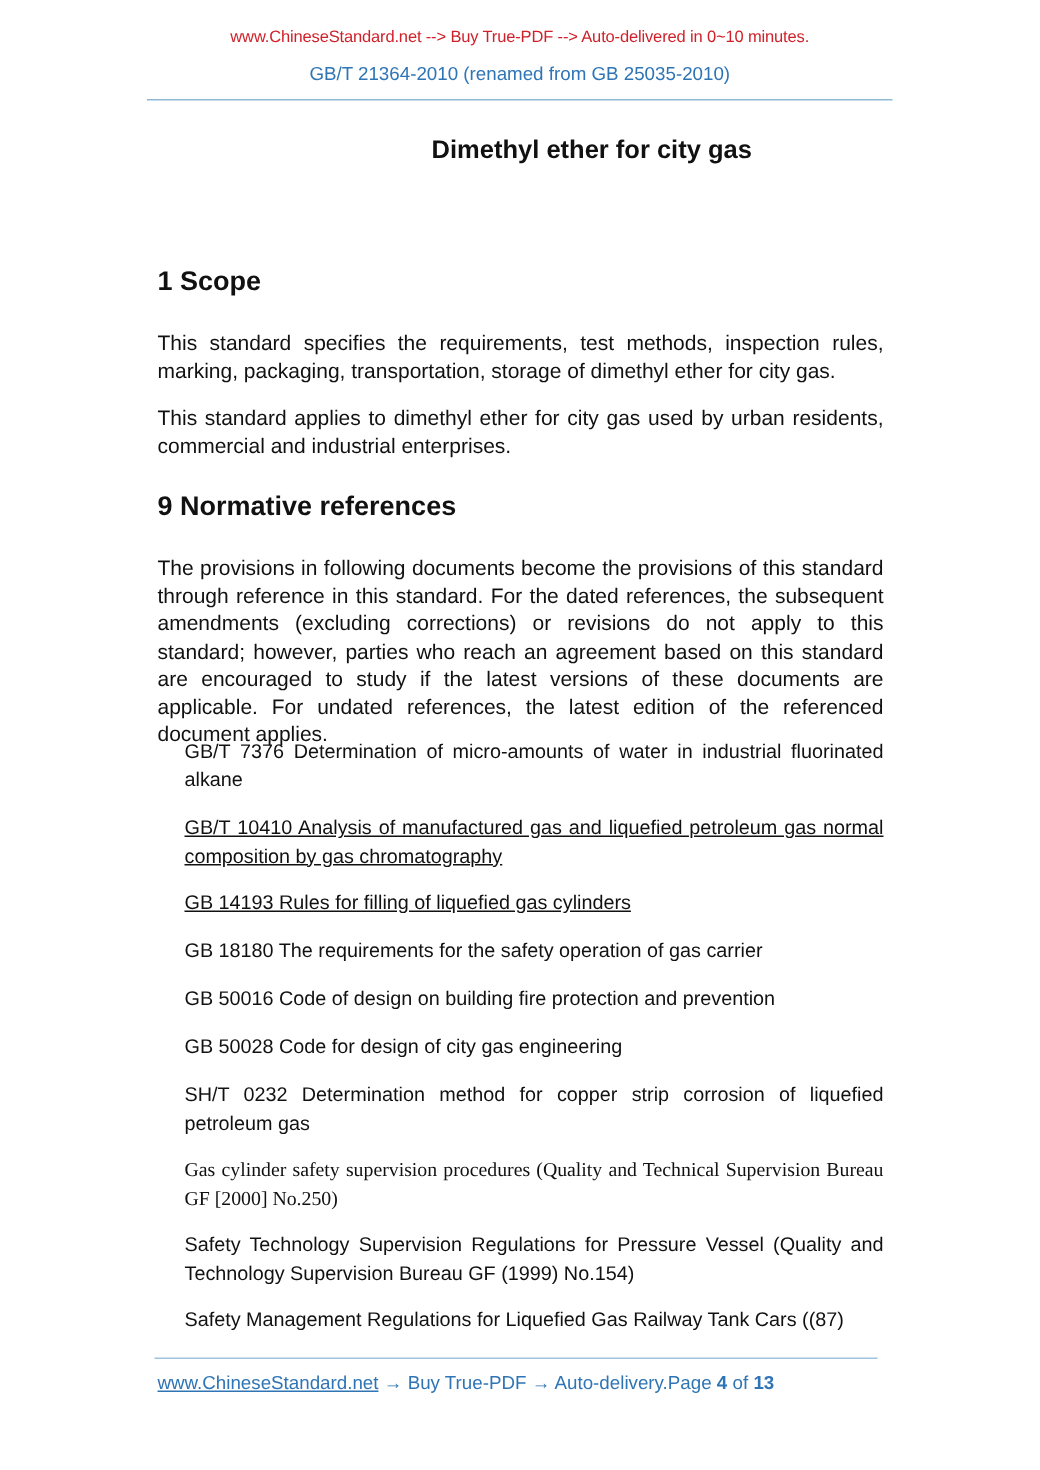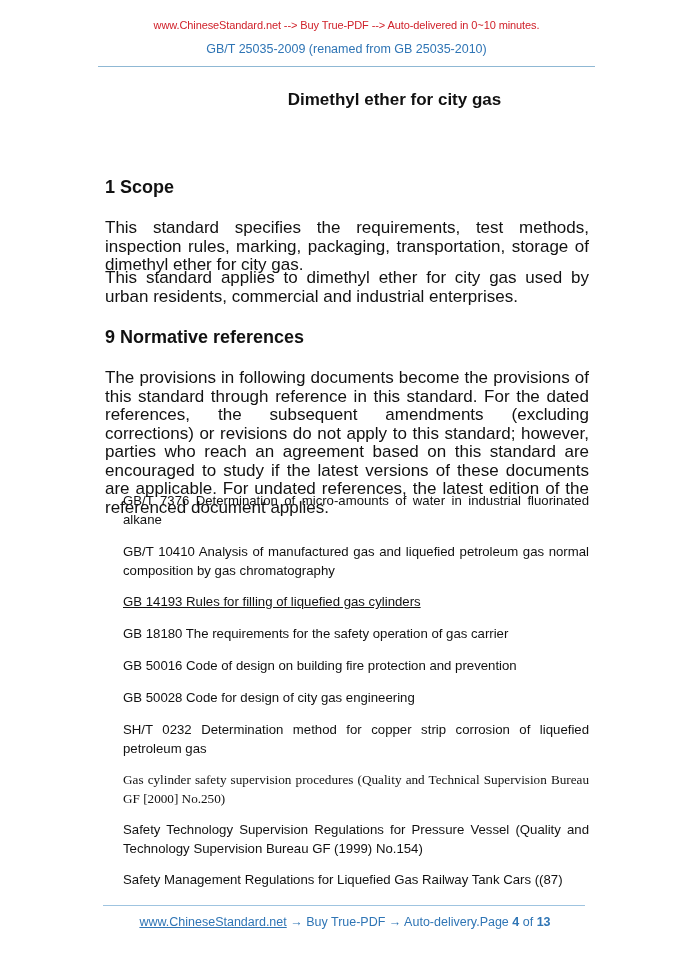--- a/index.html
+++ b/index.html
@@ -17,51 +17,51 @@
     }
     .top-rule {
       position: absolute; top: 66px; left: 98px; width: 497px; height: 1px;
       background: #8fb8d4;
     }
     .title {
       position: absolute; top: 90px; left: 0; width: 693px; text-align: center;
       font-weight: bold; font-size: 17px; padding-left: 48px;
     }
     .h1 { position: absolute; left: 105px; font-weight: bold; font-size: 18px; }
-    .para { position: absolute; left: 105px; width: 484px; font-size: 17px; line-height: 18.5px; text-align: justify; }
+    .para { position: absolute; left: 105px; width: 484px; font-size: 14px; line-height: 18.5px; text-align: justify; }
     .ref { position: absolute; left: 123px; width: 466px; font-size: 13.2px; line-height: 18.5px; text-align: justify; }
     .bottom-rule {
       position: absolute; top: 905px; left: 103px; width: 482px; height: 1px;
       background: #9fc4e0;
     }
     .footer {
       position: absolute; top: 915px; left: 105px; width: 480px; font-size: 12.5px;
-      color: #2f75b5; display: flex; justify-content: center;
+      color: #2f75b5; display: flex; justify-content: flex-start;
     }
     .footer a { color: #2f75b5; text-decoration: underline; }
     .footer b { font-weight: bold; }
   </style>
 </head>
 <body>
 
 <div class="banner">www.ChineseStandard.net --&gt; Buy True-PDF --&gt; Auto-delivered in 0~10 minutes.</div>
-<div class="subbanner">GB/T 25035-2009 (renamed from GB 25035-2010)</div>
+<div class="subbanner">GB/T 21364-2010 (renamed from GB 25035-2010)</div>
 <div class="top-rule"></div>
 
 <div class="title">Dimethyl ether for city gas</div>
 
 <div class="h1" style="top:177px;">1 Scope</div>
 <div class="para" style="top:219px;">This standard specifies the requirements, test methods, inspection rules, marking, packaging, transportation, storage of dimethyl ether for city gas.</div>
 <div class="para" style="top:269px;">This standard applies to dimethyl ether for city gas used by urban residents, commercial and industrial enterprises.</div>
 
 <div class="h1" style="top:327px;">9 Normative references</div>
 <div class="para" style="top:369px;">The provisions in following documents become the provisions of this standard through reference in this standard. For the dated references, the subsequent amendments (excluding corrections) or revisions do not apply to this standard; however, parties who reach an agreement based on this standard are encouraged to study if the latest versions of these documents are applicable. For undated references, the latest edition of the referenced document applies.</div>
 
 <div class="ref" style="top:492px;">GB/T 7376 Determination of micro-amounts of water in industrial fluorinated alkane</div>
-<div class="ref" style="top:543px;">GB/T 10410 Analysis of manufactured gas and liquefied petroleum gas normal composition by gas chromatography</div>
+<div class="ref" style="top:543px;text-decoration:underline;">GB/T 10410 Analysis of manufactured gas and liquefied petroleum gas normal composition by gas chromatography</div>
 <div class="ref" style="top:593px;text-decoration:underline;">GB 14193 Rules for filling of liquefied gas cylinders</div>
 <div class="ref" style="top:625px;">GB 18180 The requirements for the safety operation of gas carrier</div>
 <div class="ref" style="top:657px;">GB 50016 Code of design on building fire protection and prevention</div>
 <div class="ref" style="top:689px;">GB 50028 Code for design of city gas engineering</div>
 <div class="ref" style="top:721px;">SH/T 0232 Determination method for copper strip corrosion of liquefied petroleum gas</div>
 <div class="ref" style="top:771px;font-family:Liberation Serif, serif;">Gas cylinder safety supervision procedures (Quality and Technical Supervision Bureau GF [2000] No.250)</div>
 <div class="ref" style="top:821px;">Safety Technology Supervision Regulations for Pressure Vessel (Quality and Technology Supervision Bureau GF (1999) No.154)</div>
 <div class="ref" style="top:871px;">Safety Management Regulations for Liquefied Gas Railway Tank Cars ((87)</div>
 
 <div class="bottom-rule"></div>

